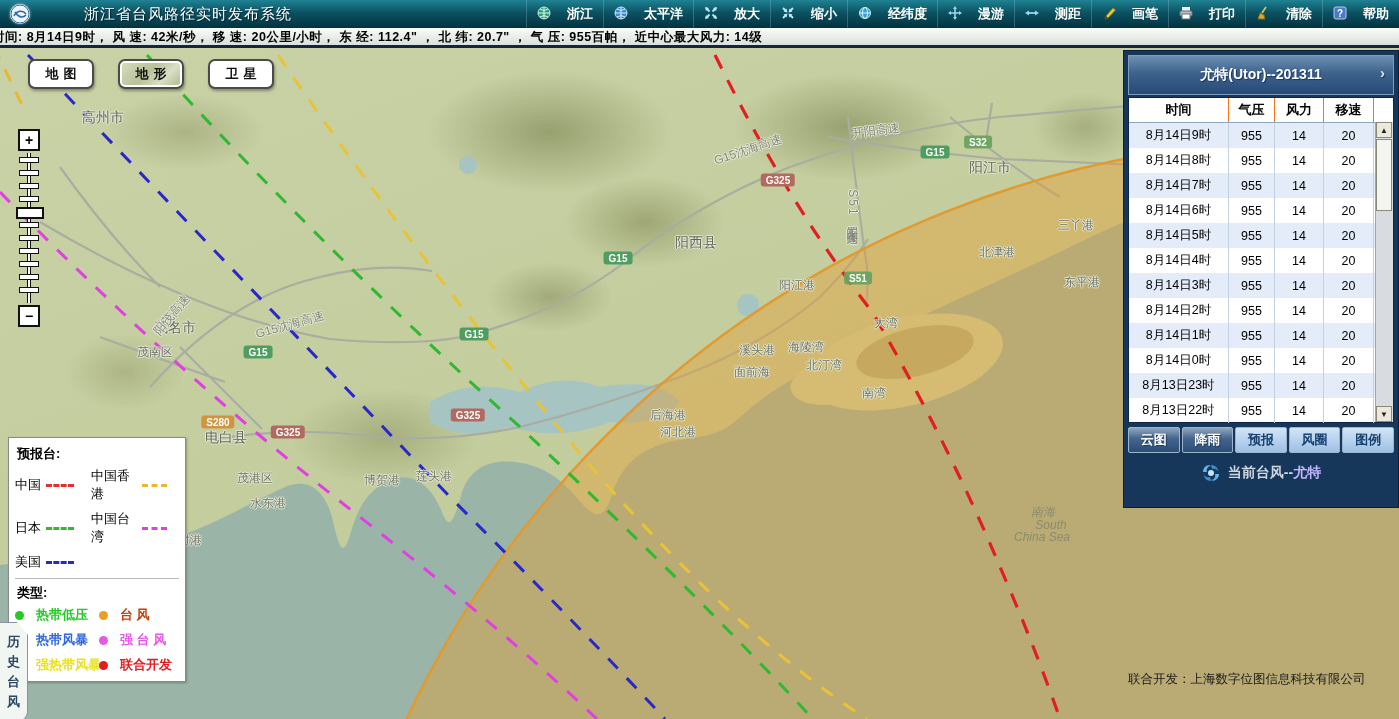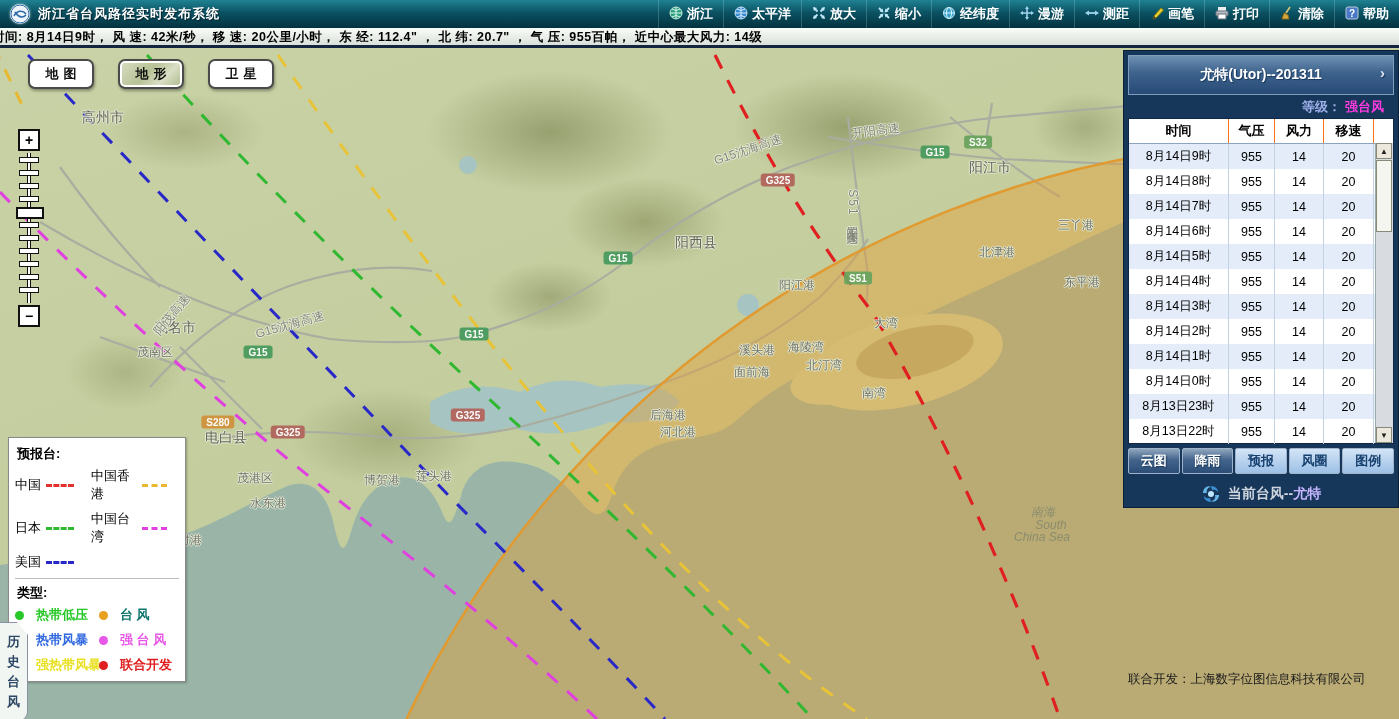--- a/index.html
+++ b/index.html
@@ -4,23 +4,23 @@
 <style>
   html,body{margin:0;padding:0;}
   body{width:1399px;height:719px;overflow:hidden;position:relative;
        font-family:"Liberation Sans","DejaVu Sans",sans-serif;background:#c6cfa0;}
   
   .hdr{position:absolute;left:0;top:0;width:1399px;height:28px;
        background:linear-gradient(180deg,#1f8292 0%,#0b5263 45%,#03323f 100%);
        display:flex;align-items:center;color:#fff;border-bottom:1px solid #021c26;z-index:90;}
   .logo{width:20px;height:20px;border-radius:50%;background:#f4f8fb;margin:0 8px 0 10px;
         display:flex;align-items:center;justify-content:center;box-shadow:0 0 3px rgba(255,255,255,.6);}
-  .hdr-title{font-size:13px;font-weight:bold;letter-spacing:1px;text-shadow:1px 1px 1px #00222c;}
+  .hdr-title{font-size:15px;font-weight:normal;letter-spacing:1px;text-shadow:1px 1px 1px #00222c;margin-left:46px;}
   .tbar{margin-left:auto;display:flex;align-items:center;height:100%;}
-  .tb-btn{display:flex;align-items:center;gap:4px;padding:0 10px;height:100%;cursor:pointer;
+  .tb-btn{display:flex;align-items:center;gap:16px;padding:0 10px;height:100%;cursor:pointer;
           font-size:13px;font-weight:bold;border-left:1px solid rgba(180,220,230,.25);white-space:nowrap;}
   .tb-btn svg{width:14px;height:14px;}
   
   .infobar{position:absolute;left:0;top:28px;width:1399px;height:17px;
            background:linear-gradient(180deg,#fafcf8,#d9e0da);
            border-bottom:3px solid #13253f;z-index:90;overflow:hidden;}
   .infobar span{position:absolute;left:-8px;top:1px;font-size:12.5px;font-weight:bold;color:#000;white-space:nowrap;letter-spacing:.5px;}
   
   .map{position:absolute;left:0;top:47px;width:1399px;height:672px;overflow:hidden;
        background:linear-gradient(160deg,#c9d2a6 0%,#c2cc9c 55%,#bcc795 100%);}
@@ -304,21 +304,21 @@
         <div class="ty-item" style="grid-area: 2 / 1;">
           <span class="ty-dot" style="background:#3068e0"></span>
           <span style="color:#3068e0">热带风暴</span>
         </div>
         <div class="ty-item" style="grid-area: 3 / 1;">
           <span class="ty-dot" style="background:#e8e020"></span>
           <span style="color:#e8e020">强热带风暴</span>
         </div>
         <div class="ty-item" style="grid-area: 1 / 2;">
           <span class="ty-dot" style="background:#e8a020"></span>
-          <span style="color:#0f766e">台    风</span>
+          <span style="color:#c2410c">台    风</span>
         </div>
         <div class="ty-item" style="grid-area: 2 / 2;">
           <span class="ty-dot" style="background:#e858e8"></span>
           <span style="color:#e858e8">强 台 风</span>
         </div>
         <div class="ty-item" style="grid-area: 3 / 2;">
           <span class="ty-dot" style="background:#e02020"></span>
           <span style="color:#e02020">联合开发</span>
         </div>
       </div>
@@ -373,23 +373,20 @@
     <div class="badge" style="left: 978px; top: 95px; background: rgb(106, 164, 94);">S32</div>
     <div class="badge" style="left: 858px; top: 231px; background: rgb(106, 164, 94);">S51</div>
     <div class="badge" style="left: 218px; top: 375px; background: rgb(208, 146, 60);">S280</div>
   </div>
 
 <div class="panel">
   <div class="p-title">
     <span>尤特(Utor)--201311</span>
     <span class="p-arrow">›</span>
   </div>
-  <div class="p-level">
-    <span class="lv-label">等级：</span><span class="lv-value">强台风</span>
-  </div>
   <div class="p-table">
     <div class="t-head">
         <div>时间</div>
         <div>气压</div>
         <div>风力</div>
         <div>移速</div>
       </div>
     <div class="t-body">
         <div class="t-row">
           <div>8月14日9时</div>

